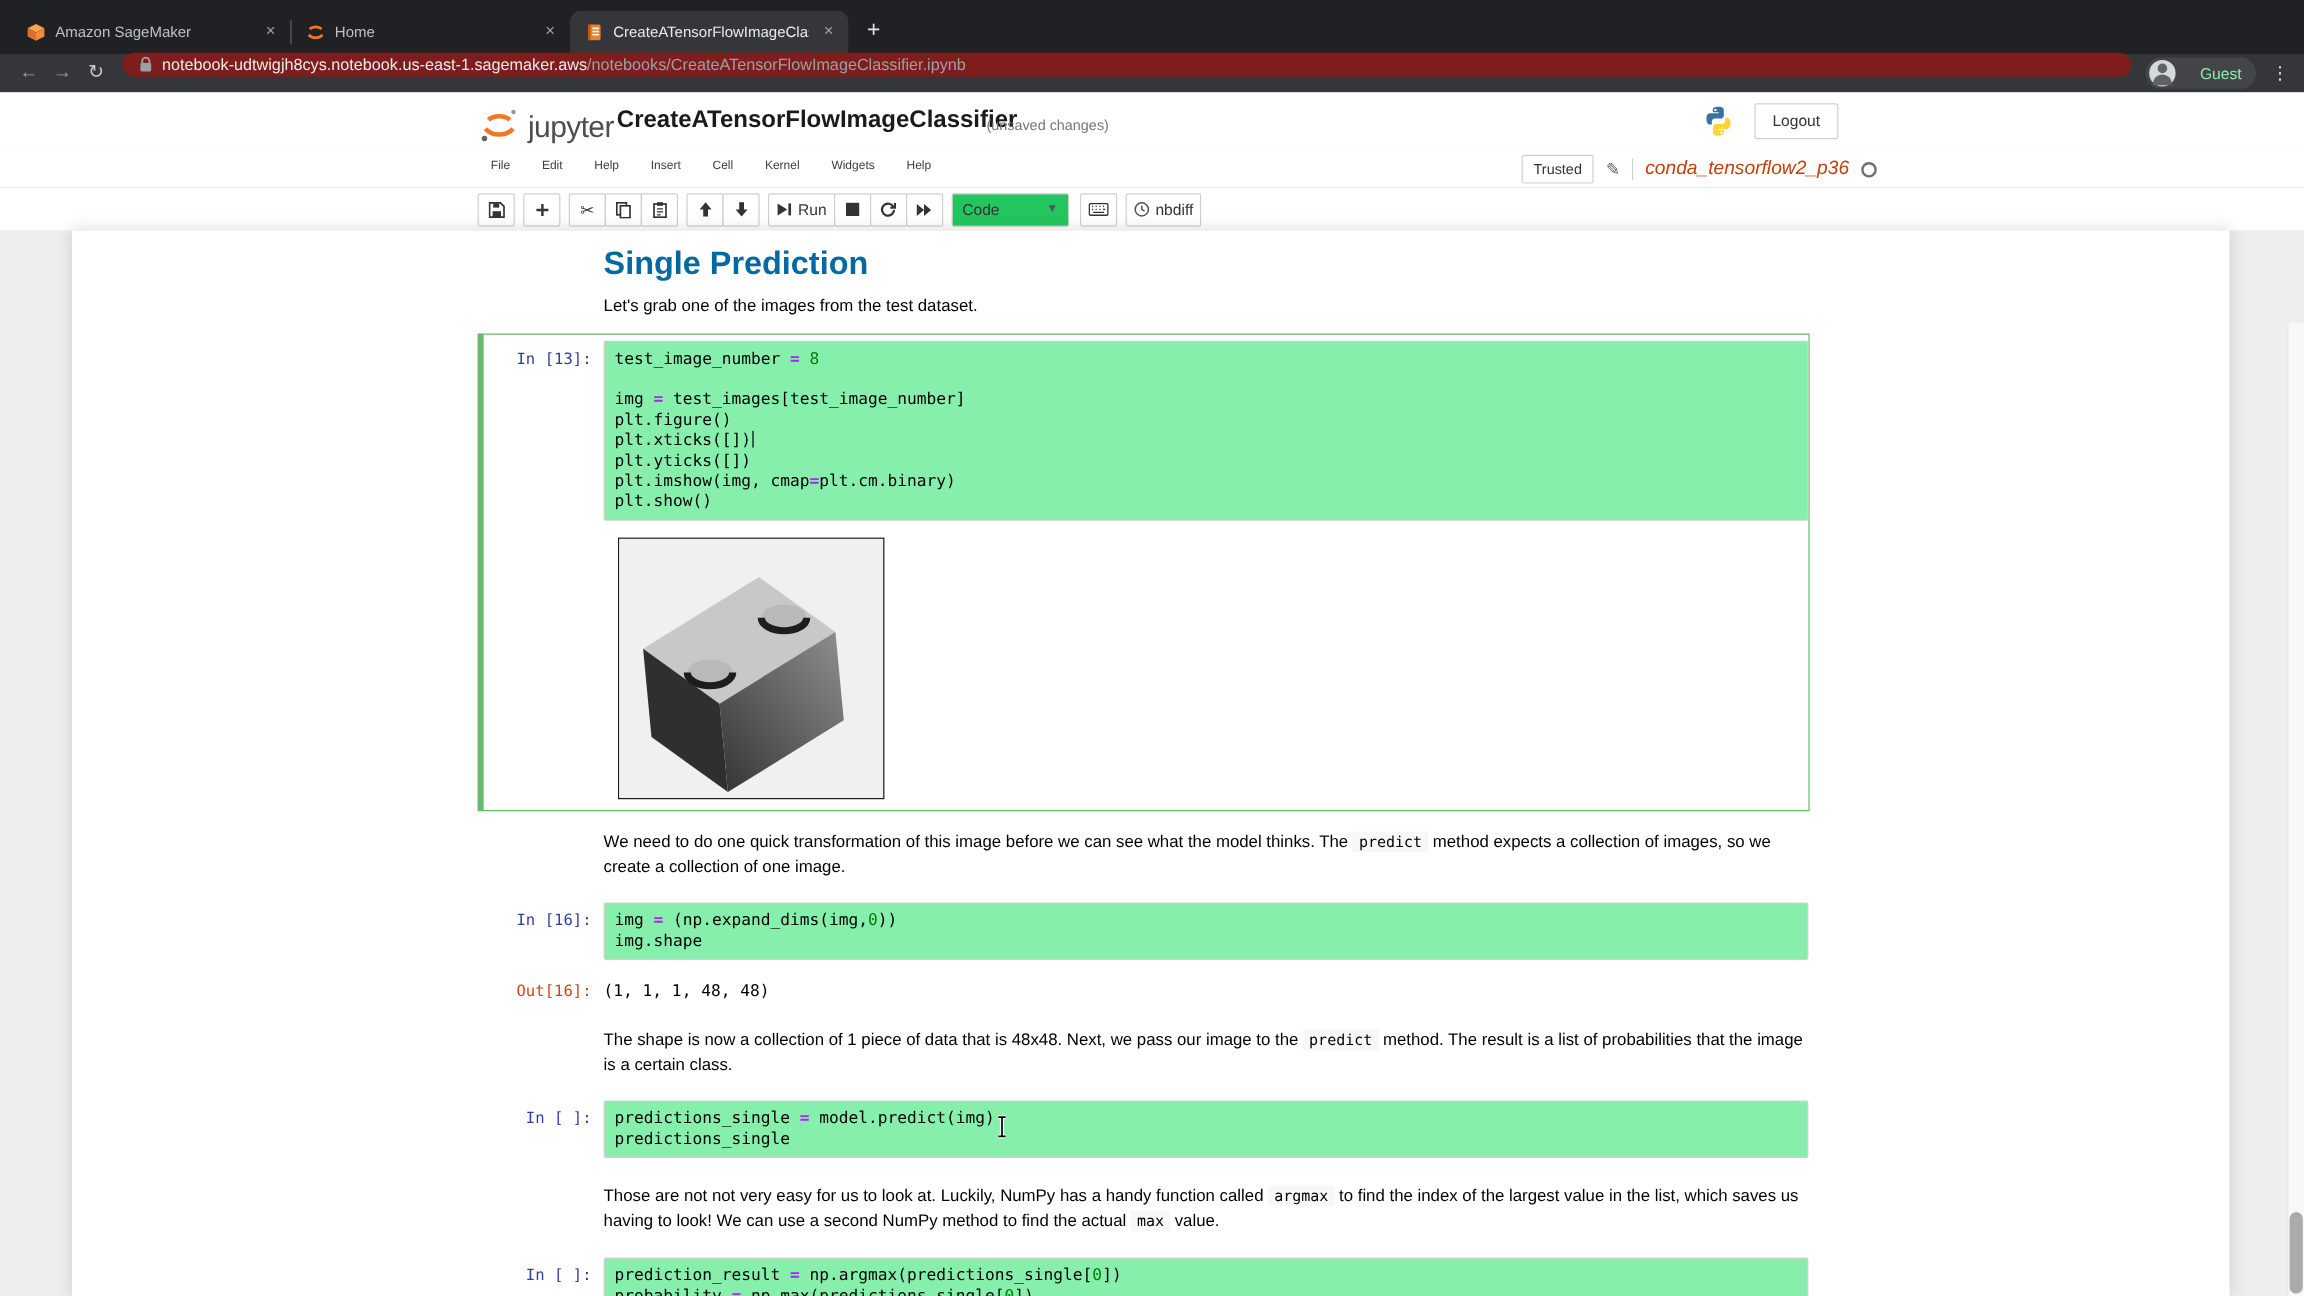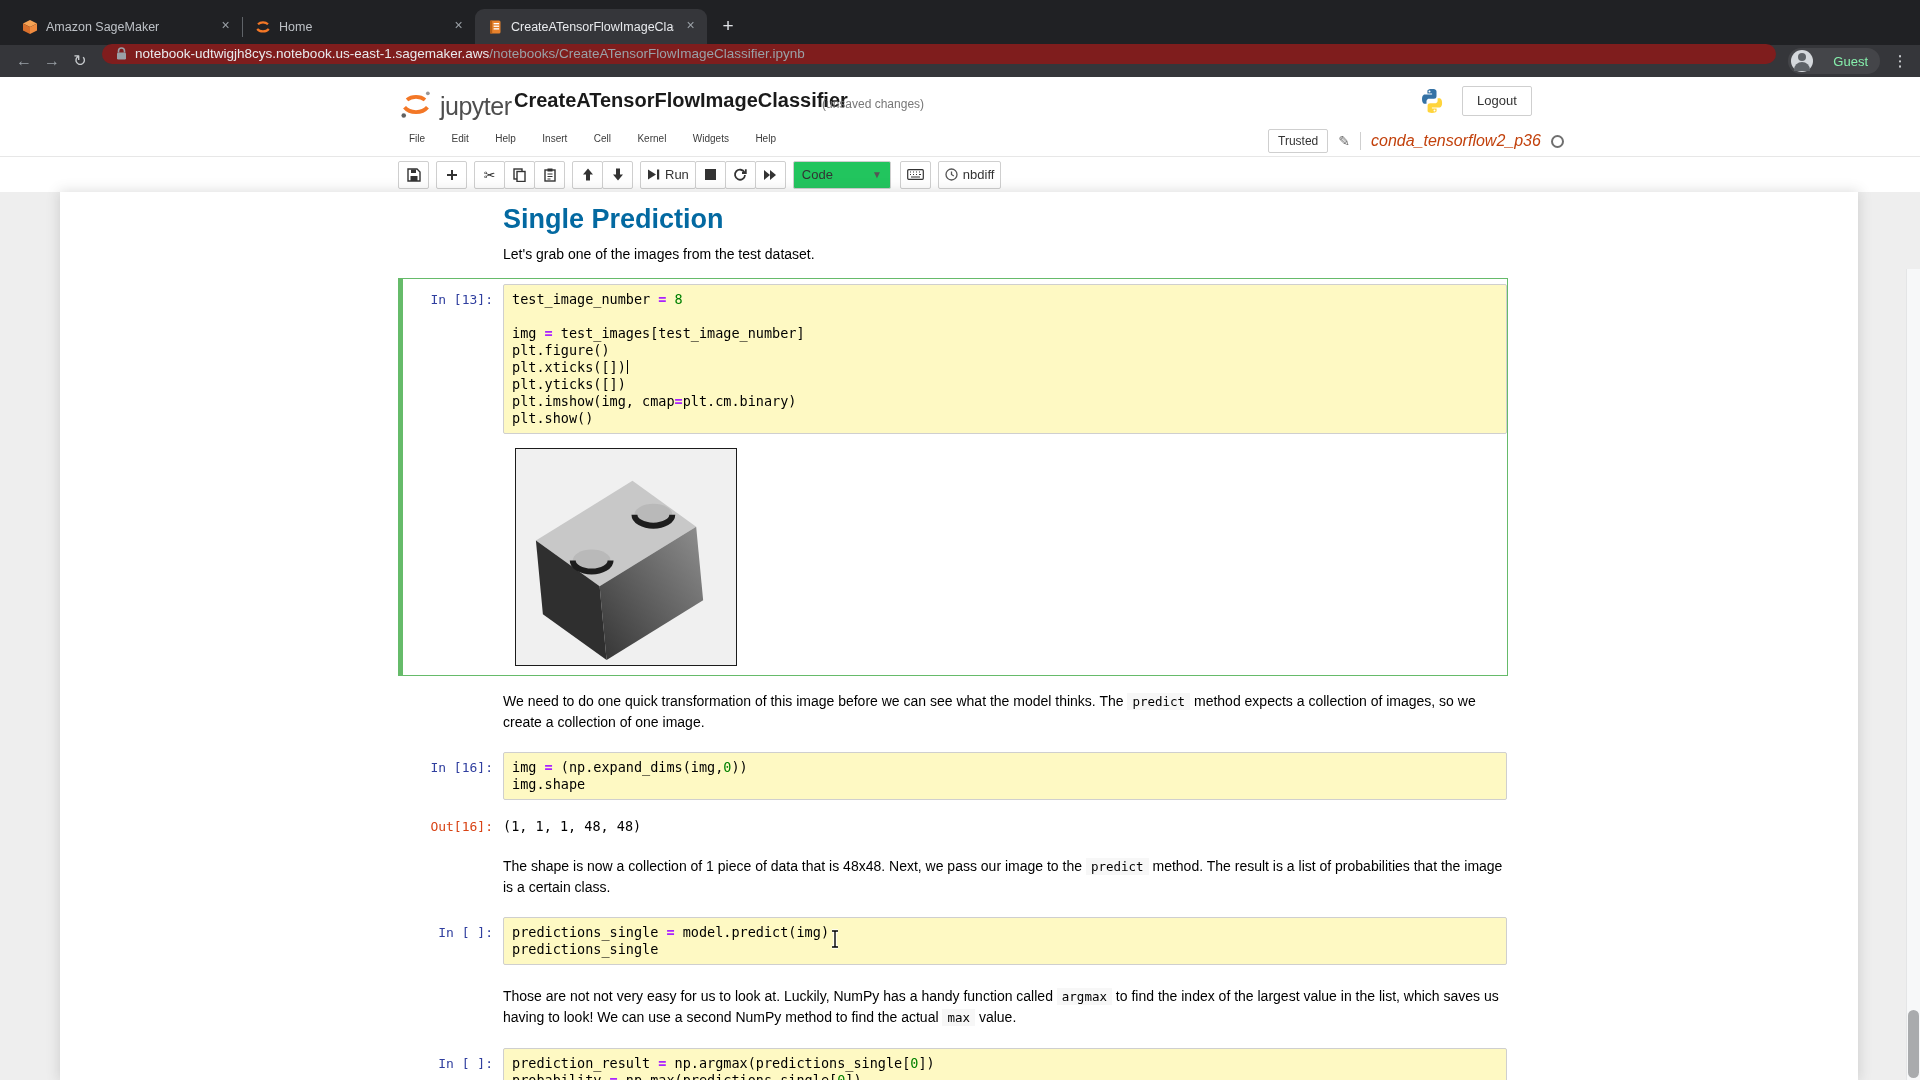--- a/index.html
+++ b/index.html
@@ -87,21 +87,21 @@
 
   .cell { border:1px solid transparent; border-left-width:5px; padding:5px 0; margin-top:2px; }
   .cell.selected { border-color:#66bb6a; }
   .crow { display:flex; }
   .prompt { width:100px; flex:none; text-align:right; padding:7px 10px 0 0;
             font-family:"DejaVu Sans Mono", monospace; font-size:13px; line-height:17px; }
   .prompt.in  { color:#303f9f; }
   .prompt.out { color:#d84315; }
   .cinner { flex:1; min-width:0; }
 
-  .codebox { border:1px solid #cfcfcf; background:#fef9c3; border-radius:2px; padding:6px 8px; }
+  .codebox { border:1px solid #cfcfcf; background:#86efac; border-radius:2px; padding:6px 8px; }
   .code-line { font-family:"DejaVu Sans Mono", monospace; font-size:13.5px; line-height:17px;
                color:#000; white-space:pre; min-height:17px; }
   .tk-op  { color:#aa22ff; font-weight:bold; }
   .tk-num { color:#008000; }
   .tk-caret { display:inline-block; width:1.5px; height:14px; background:#000;
               vertical-align:-2px; margin-left:1px; }
 
   .outrow { margin-top:11px; }
   .out-text { font-family:"DejaVu Sans Mono", monospace; font-size:13.5px; line-height:17px;
               color:#000; padding-top:7px; }

